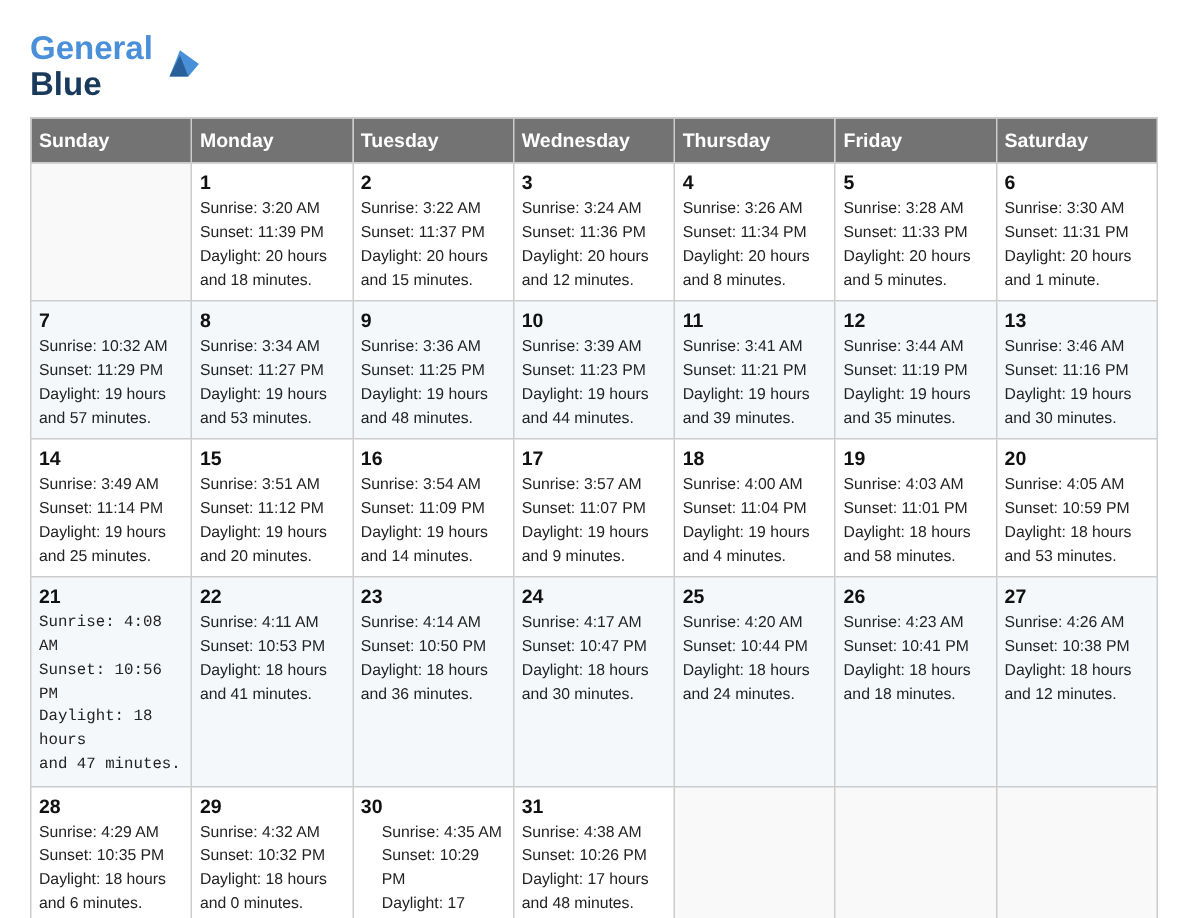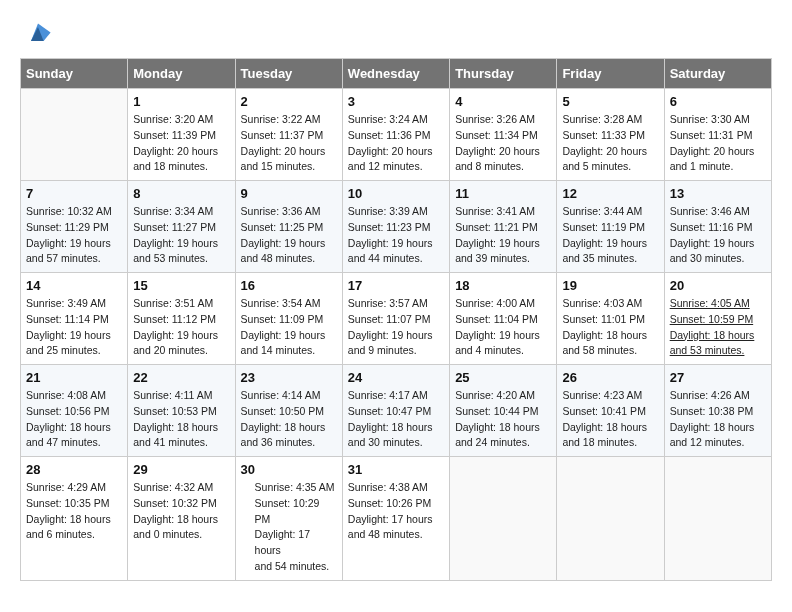--- a/index.html
+++ b/index.html
@@ -84,20 +84,25 @@
     }
     .empty-cell {
       background: #f9f9f9;
     }
   </style>
 </head>
 <body>
 
 <div class="header">
   <div class="logo">
+    <div>
+      <div class="logo-text">
+        <span>General</span><br>Blue
+      </div>
+    </div>
     <svg class="logo-icon" viewBox="0 0 40 40">
       <polygon points="10,30 20,5 38,18 28,30" fill="#4a90d9"></polygon>
       <polygon points="10,30 20,10 28,30" fill="#2a6099"></polygon>
     </svg>
   </div>
   <div class="title-block">
     <div class="month-year"></div>
     <div class="location"></div>
   </div>
 </div>
@@ -249,30 +254,30 @@
         </td>
         <td>
           <div class="day-number">19</div>
           <div class="day-info" style="white-space: pre-line;">Sunrise: 4:03 AM
 Sunset: 11:01 PM
 Daylight: 18 hours
 and 58 minutes.</div>
         </td>
         <td>
           <div class="day-number">20</div>
-          <div class="day-info" style="white-space: pre-line; text-decoration: underline;">Sunrise: 4:05 AM
+          <div class="day-info" style="white-space: pre-line;">Sunrise: 4:05 AM
 Sunset: 10:59 PM
 Daylight: 18 hours
 and 53 minutes.</div>
         </td>
       </tr>
       <tr>
         <td>
           <div class="day-number">21</div>
-          <div class="day-info" style="white-space: pre-line;">Sunrise: 4:08 AM
+          <div class="day-info" style="white-space: pre-line; font-family: Liberation Mono, monospace;">Sunrise: 4:08 AM
 Sunset: 10:56 PM
 Daylight: 18 hours
 and 47 minutes.</div>
         </td>
         <td>
           <div class="day-number">22</div>
           <div class="day-info" style="white-space: pre-line;">Sunrise: 4:11 AM
 Sunset: 10:53 PM
 Daylight: 18 hours
 and 41 minutes.</div>

